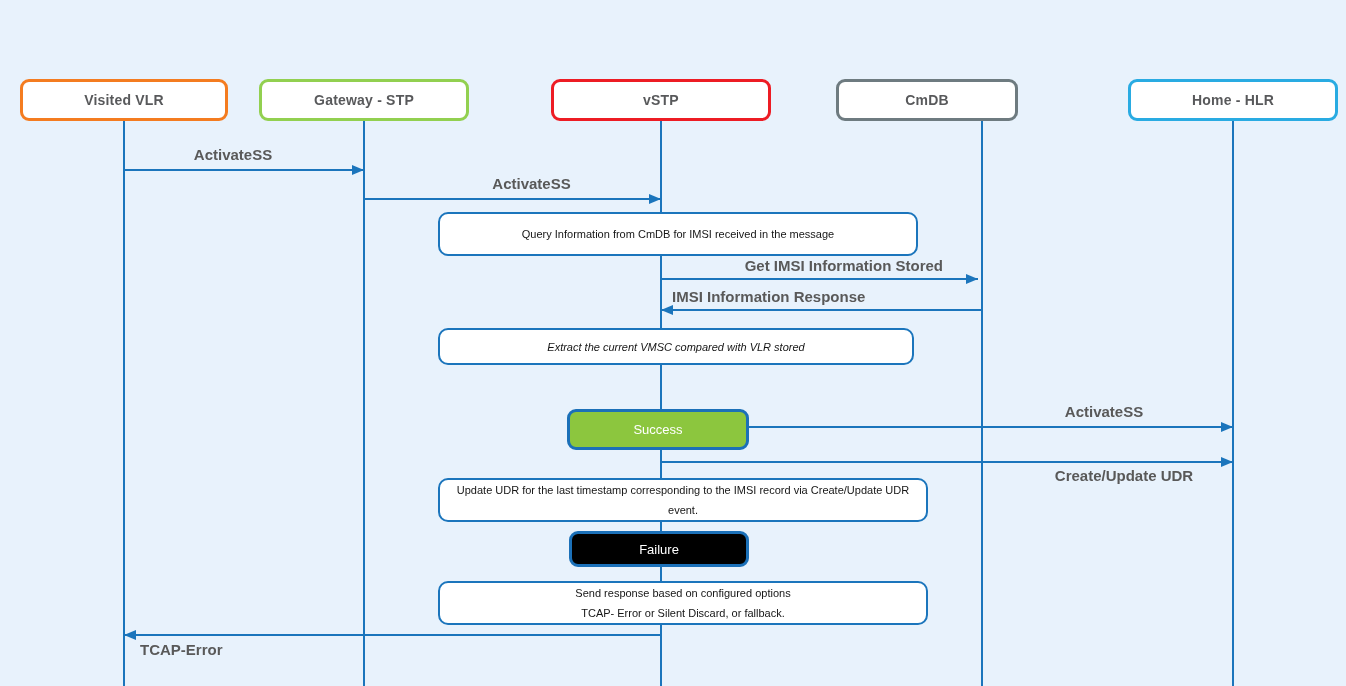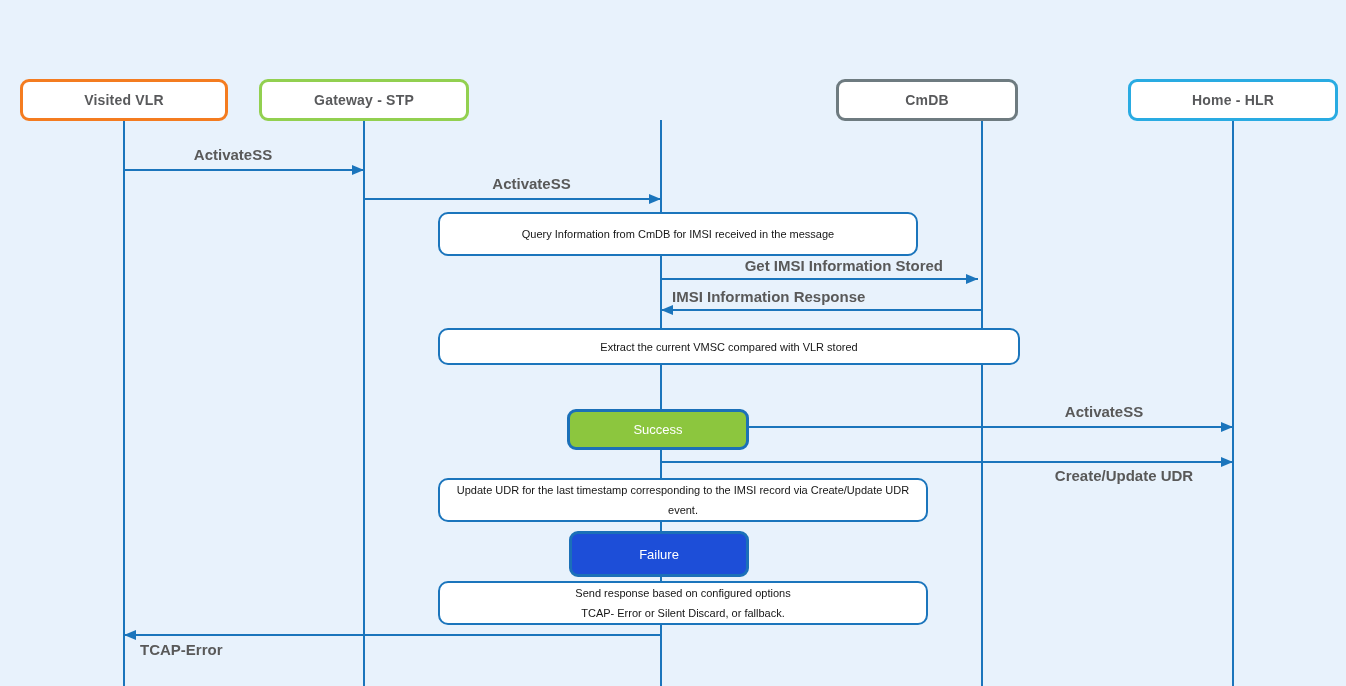--- a/index.html
+++ b/index.html
@@ -66,59 +66,62 @@
   </div>
 
   <div class="msg-label t-right" style="left:661px; top:257px; width:296px; padding-right:14px;">Get IMSI Information Stored</div>
   <div class="msg-line" style="left:661px; top:278px; width:317px;"></div>
   <div class="head right" style="left:966px; top:274px;"></div>
 
   <div class="msg-label t-left" style="left:672px; top:288px; width:320px;">IMSI Information Response</div>
   <div class="msg-line" style="left:661px; top:309px; width:320px;"></div>
   <div class="head left" style="left:661px; top:305px;"></div>
 
-  <div class="note" style="left:438px; top:328px; width:582px; height:37px;">
+  <div class="note" style="left:438px; top:328px; width:476px; height:37px;font-style:italic;">
     <span>Extract the current VMSC compared with VLR stored</span>
   </div>
 
   <div class="badge" style="left: 567px; top: 409px; width: 182px; height: 41px; background-color: rgb(140, 198, 62); color: rgb(255, 255, 255);">
     <span>Success</span>
   </div>
 
   <div class="msg-label t-center" style="left:940px; top:403px; width:290px;">ActivateSS</div>
   <div class="msg-line" style="left:749px; top:426px; width:484px;"></div>
   <div class="head right" style="left:1221px; top:422px;"></div>
 
   <div class="msg-line" style="left:661px; top:461px; width:572px;"></div>
   <div class="head right" style="left:1221px; top:457px;"></div>
   <div class="msg-label t-center" style="left:960px; top:467px; width:290px;">Create/Update UDR</div>
 
   <div class="note" style="left:438px; top:478px; width:490px; height:44px;">
     <span>Update UDR for the last timestamp corresponding to the IMSI record via Create/Update UDR event.</span>
   </div>
 
-  <div class="badge" style="left: 569px; top: 531px; width: 180px; height: 46px; background-color: #1d4ed8; color: rgb(255, 255, 255);">
+  <div class="badge" style="left: 569px; top: 531px; width: 180px; height: 36px; background-color: #000000; color: rgb(255, 255, 255);">
     <span>Failure</span>
   </div>
 
   <div class="note" style="left:438px; top:581px; width:490px; height:44px;">
     <span>Send response based on configured options</span>
     <span>TCAP- Error or Silent Discard, or fallback.</span>
   </div>
 
   <div class="msg-line" style="left:124px; top:634px; width:537px;"></div>
   <div class="head left" style="left:124px; top:630px;"></div>
   <div class="msg-label t-left" style="left:140px; top:641px; width:200px;">TCAP-Error</div>
 
   <div class="actor" style="left: 20px; width: 208px; border-color: rgb(244, 124, 32);">
     <span>Visited VLR</span>
   </div>
   <div class="actor" style="left: 259px; width: 210px; border-color: rgb(146, 208, 80);">
     <span>Gateway - STP</span>
   </div>
+  <div class="actor" style="left: 551px; width: 220px; border-color: rgb(237, 28, 36);">
+    <span>vSTP</span>
+  </div>
   <div class="actor" style="left: 836px; width: 182px; border-color: rgb(110, 123, 128);">
     <span>CmDB</span>
   </div>
   <div class="actor" style="left: 1128px; width: 210px; border-color: rgb(41, 171, 226);">
     <span>Home - HLR</span>
   </div>
 
 </div>
 
 </body></html>

